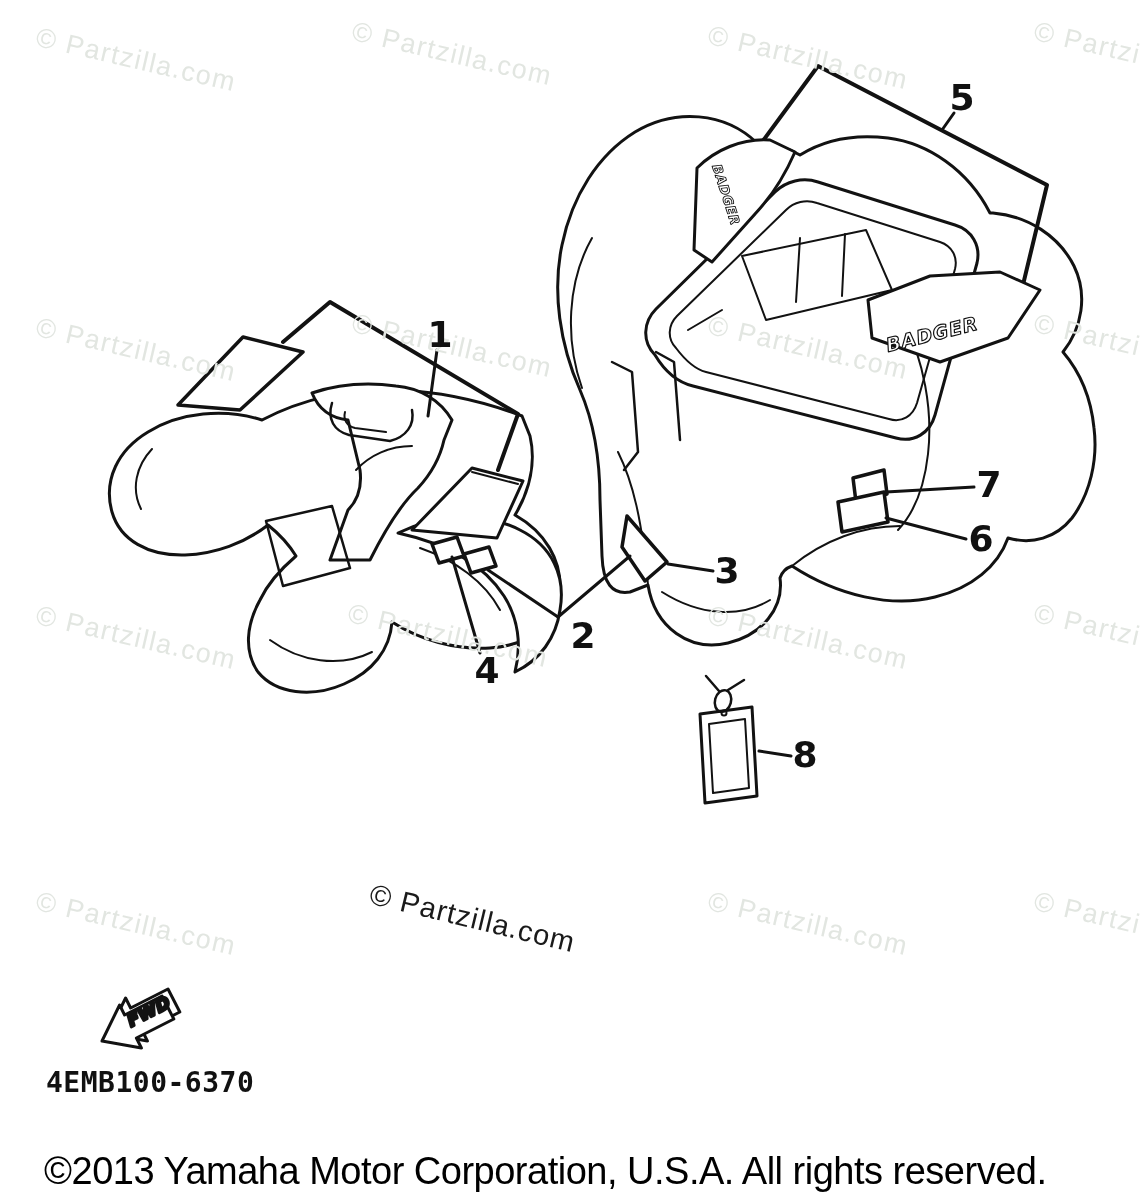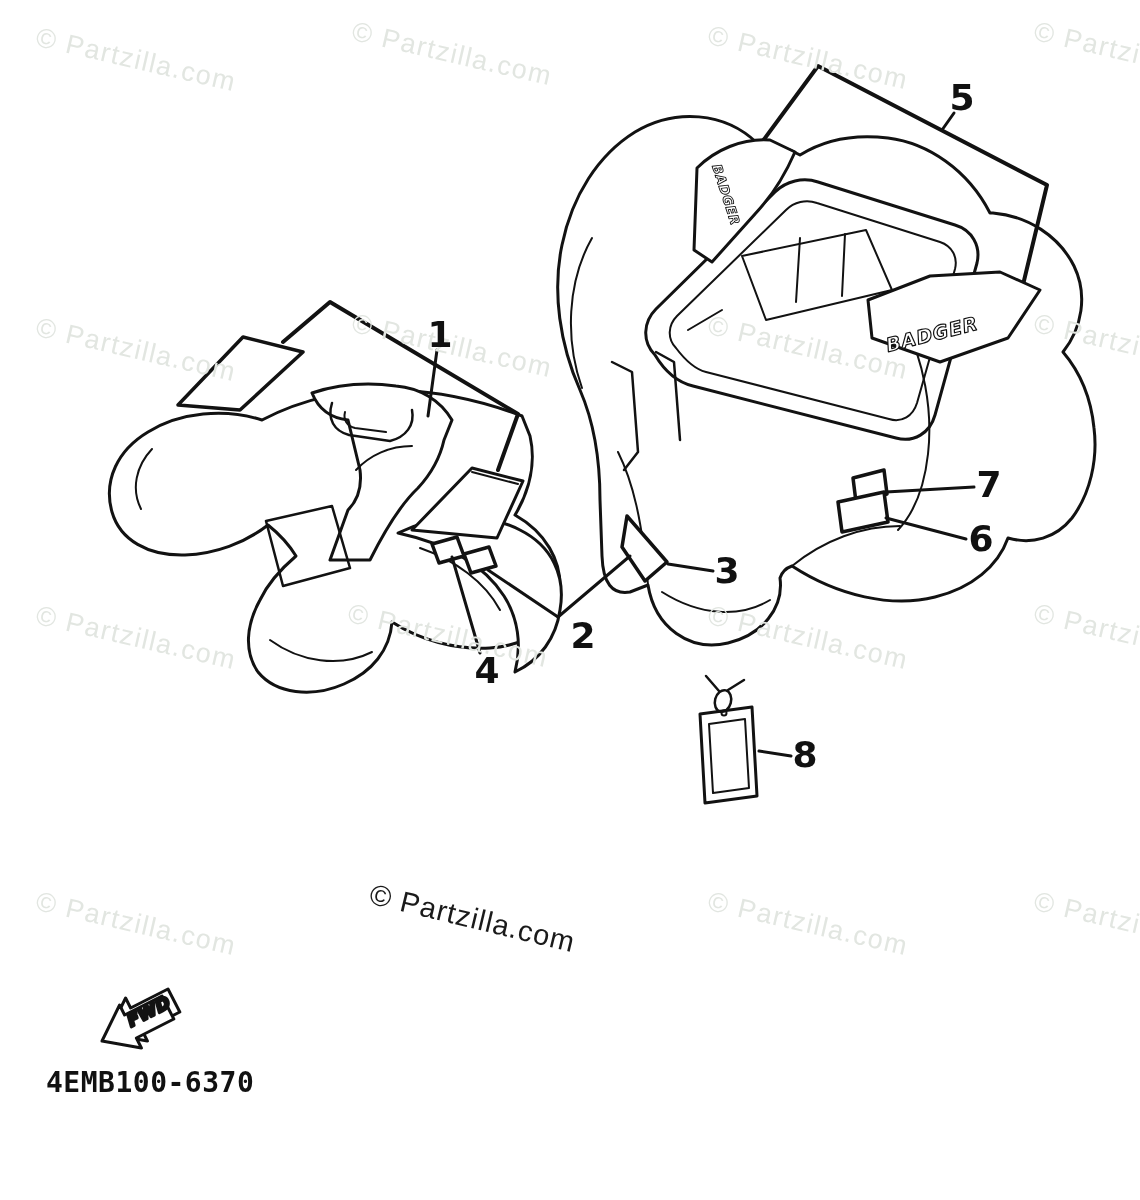--- a/index.html
+++ b/index.html
@@ -196,13 +196,14 @@
       <div class="callout" style="left: 440px; top: 336px;">1</div>
       <div class="callout" style="left: 583px; top: 637px;">2</div>
       <div class="callout" style="left: 727px; top: 572px;">3</div>
       <div class="callout" style="left: 487px; top: 672px;">4</div>
       <div class="callout" style="left: 962px; top: 99px;">5</div>
       <div class="callout" style="left: 981px; top: 540px;">6</div>
       <div class="callout" style="left: 989px; top: 486px;">7</div>
       <div class="callout" style="left: 805px; top: 756px;">8</div>
     </div>
 
+  <div id="copyright">©2013 Yamaha Motor Corporation, U.S.A. All rights reserved.</div>
 </div>
 
 </body></html>

